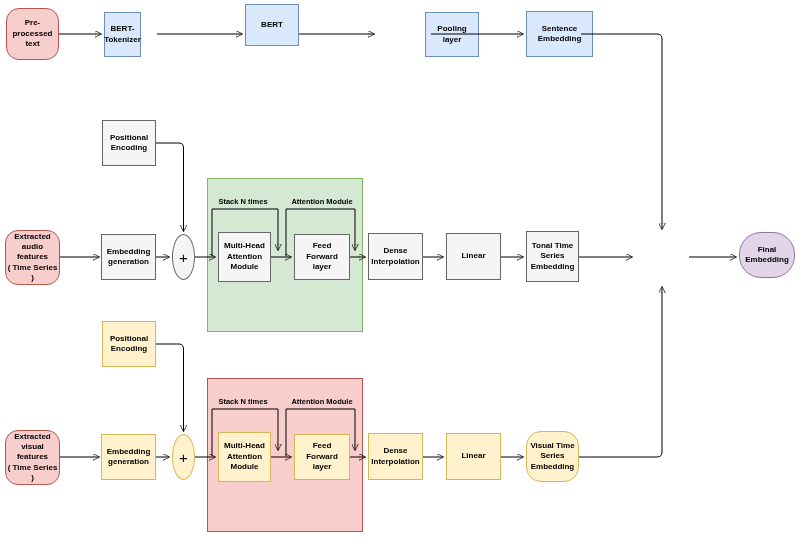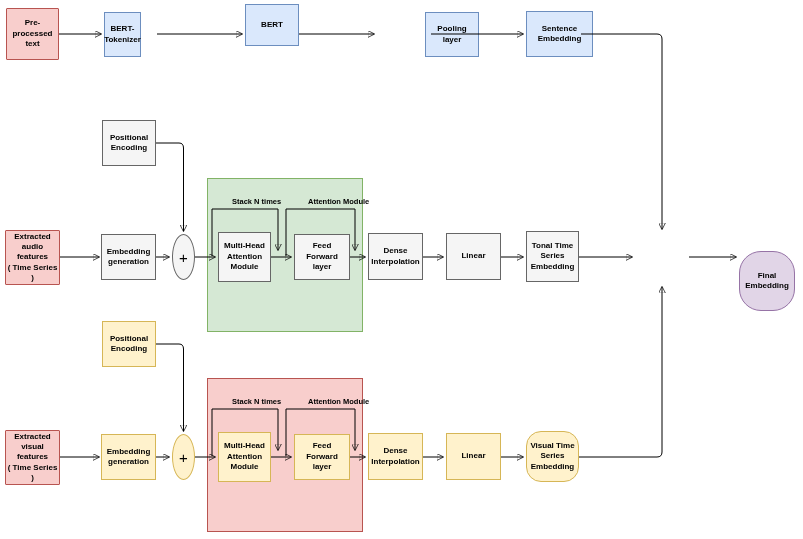--- a/index.html
+++ b/index.html
@@ -12,31 +12,31 @@
     display:flex; align-items:center; justify-content:center;
     text-align:center; font-weight:700; font-size:8px; line-height:1.3;
     white-space:pre-line; color:#000; padding:1px; z-index:2;
     border:1px solid #666666; background:#f5f5f5;
   }
   .pink   { background:#F8CECC; border-color:#B85450; }
   .blue   { background:#DAE8FC; border-color:#6C8EBF; }
   .gray   { background:#F5F5F5; border-color:#666666; }
   .yellow { background:#FFF2CC; border-color:#D6B656; }
   .purple { background:#E1D5E7; border-color:#9673A6; }
-  .rounded { border-radius:1px; }
+  .rounded { border-radius:13px; }
   .container-box {
     position:absolute; box-sizing:border-box; z-index:1;
     border:1px solid;
   }
   .green-c { background:#D5E8D4; border-color:#82B366; }
   .red-c   { background:#F8CECC; border-color:#B85450; }
   .ellipse { border-radius:50%; font-size:15px; font-weight:400; line-height:1; }
   .bracket-label {
     position:absolute; z-index:2; font-size:7.5px; font-weight:700;
-    text-align:left; white-space:nowrap; color:#000;padding-left:25px;
+    text-align:center; white-space:nowrap; color:#000;
   }
   svg.wires { position:absolute; left:0; top:0; z-index:3; pointer-events:none; }
   svg.wires path { fill:none; stroke:#000; stroke-width:1; }
 </style>
 </head>
 <body>
 
 <div class="canvas">
 
   <div class="container-box green-c" style="left:207px; top:178px; width:156px; height:154px;"></div>
@@ -66,21 +66,21 @@
 Module</div>
   <div class="box gray" style="left:294px; top:234px; width:56px; height:46px;">Feed Forward
 layer</div>
   <div class="box gray" style="left:368px; top:233px; width:55px; height:47px;">Dense
 Interpolation</div>
   <div class="box gray" style="left:446px; top:233px; width:55px; height:47px;">Linear</div>
   <div class="box gray" style="left:526px; top:231px; width:53px; height:51px;">Tonal Time
 Series
 Embedding</div>
 
-  <div class="box purple" style="left:739px; top:251px; width:56px; height:60px;border-radius:22px;">Final
+  <div class="box purple" style="left:739px; top:232px; width:56px; height:46px;border-radius:22px;">Final
 Embedding</div>
 
   <div class="box yellow" style="left:102px; top:321px; width:54px; height:46px;">Positional
 Encoding</div>
   <div class="box pink rounded" style="left:5px; top:430px; width:55px; height:55px;">Extracted
 visual features
 ( Time Series )</div>
   <div class="box yellow" style="left:101px; top:434px; width:55px; height:46px;">Embedding
 generation</div>
   <div class="box yellow ellipse" style="left:172px; top:434px; width:23px; height:46px;"><span>+</span></div>

